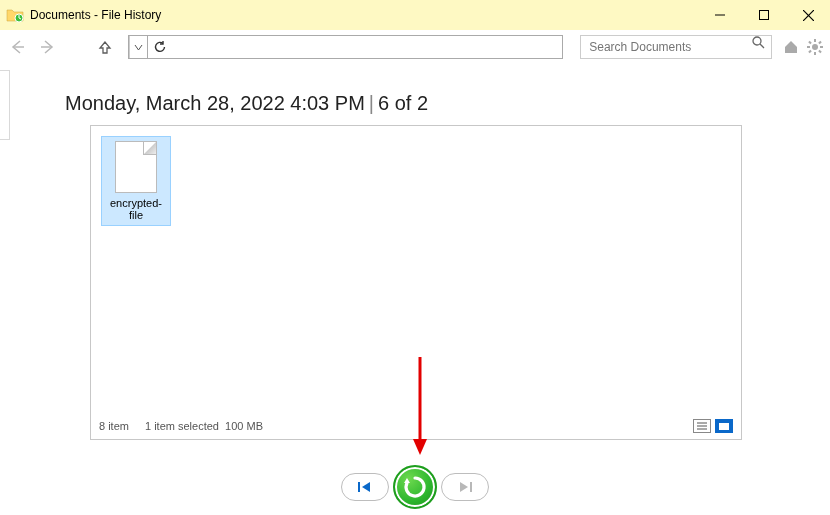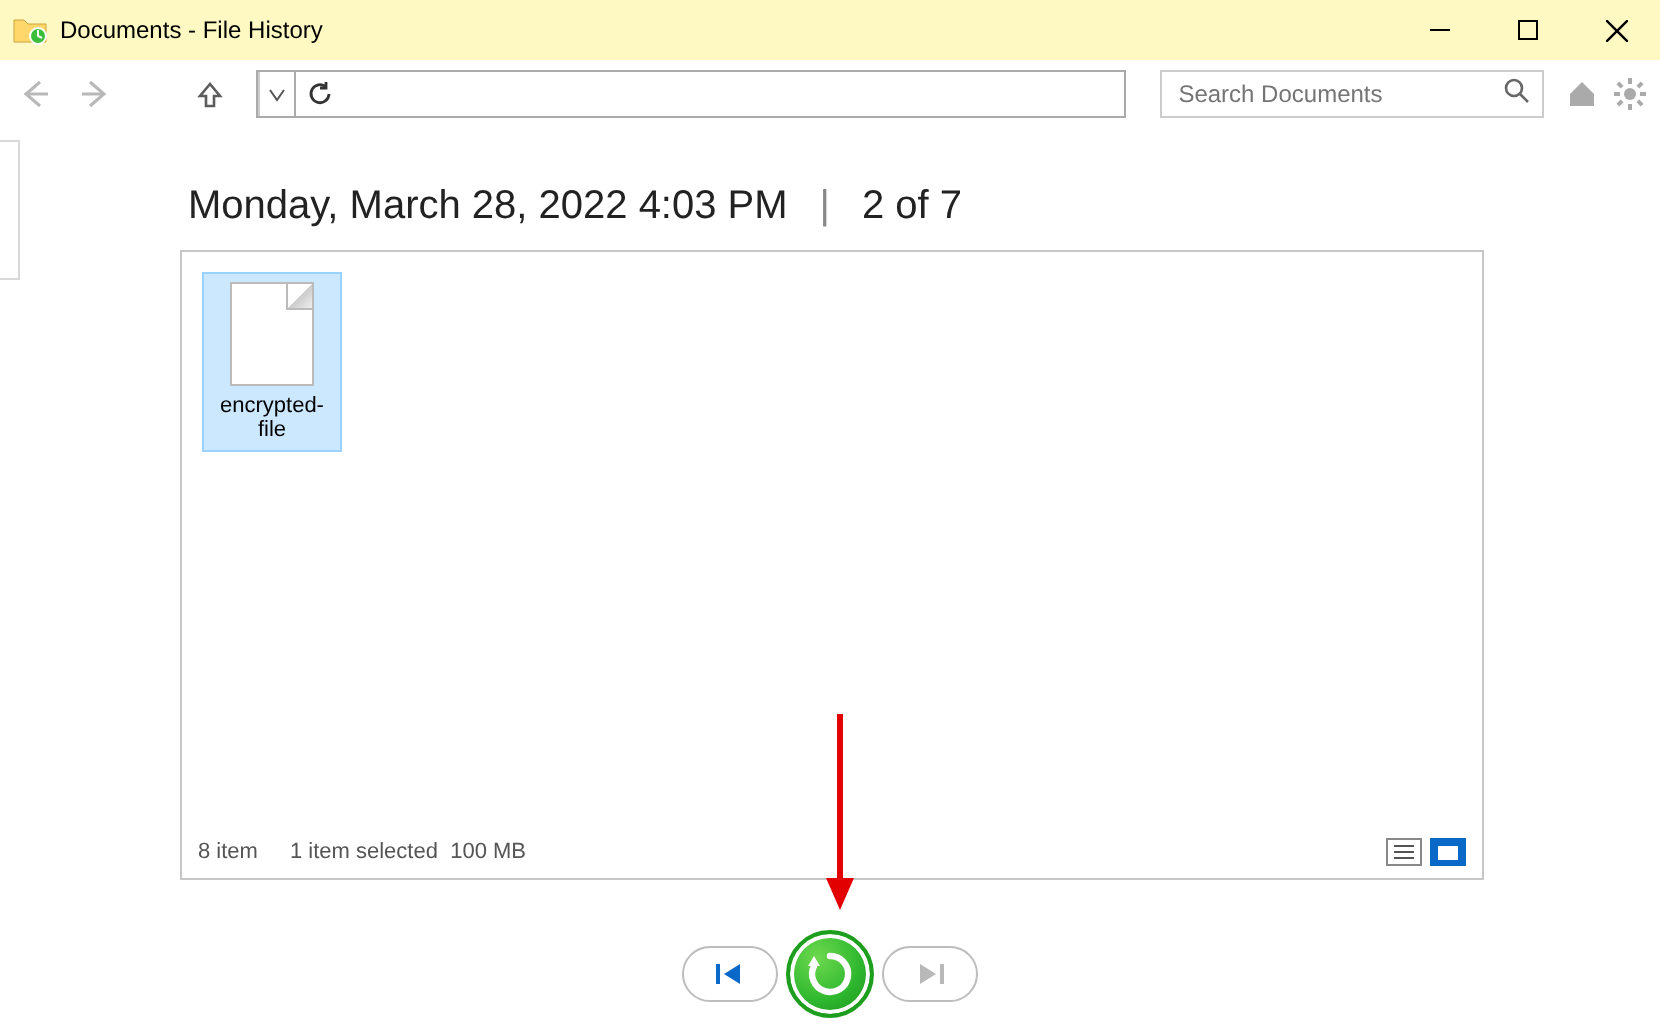--- a/index.html
+++ b/index.html
@@ -76,21 +76,21 @@
     color:#555;
   }
   .addr-refresh {
     width:26px; height:100%;
     display:flex; align-items:center; justify-content:center;
     border-left:1px solid #aaa;
     color:#333;
   }
   .spacer { width:10px; }
   .search-bar {
-    display:flex; align-items:center;
+    display:flex; 
     border:1px solid #ccc;
     height:24px;
     width:200px;
     padding:0 6px;
     color:#8a8a8a;
   }
   .search-bar input {
     border:none; outline:none;
     flex:1;
     font-size:12px;
@@ -100,27 +100,27 @@
   .search-bar .mag {
     color:#666;
   }
   .right-icons {
     display:flex;
     gap:6px;
     margin-left:6px;
   }
   .right-icons .ic { color:#999; width:18px; height:18px; display:flex; align-items:center; justify-content:center;}
   .version-header {
-    padding: 28px 0 10px 94px;
+    padding: 28px 0 10px 65px;
     font-size:20px;
     font-weight:400;
     color:#222;
     display:flex;
     align-items:center;
-    gap:16px;
+    gap:4px;
   }
   .version-header .sep { color:#888; }
   .content-frame {
     margin: 0 0 4px 90px;
     width: 652px;
     height: 315px;
     border:1px solid #c7c7c7;
     background:#fff;
     position:relative;
     padding:10px;
@@ -316,21 +316,21 @@
         </svg>
     </div>
   </div>
 </div>
 
 <div class="frag"></div>
 
 <div class="version-header">
   <span>Monday, March 28, 2022 4:03 PM</span>
   <span class="sep">|</span>
-  <span>2 of 7</span>
+  <span>6 of 2</span>
 </div>
 
 <div class="content-frame">
   <div class="file-tile">
     <div class="file-icon"></div>
     <div class="file-label">encrypted-file</div>
   </div>
 
   <div class="statusbar">
     <span>8 item</span>

